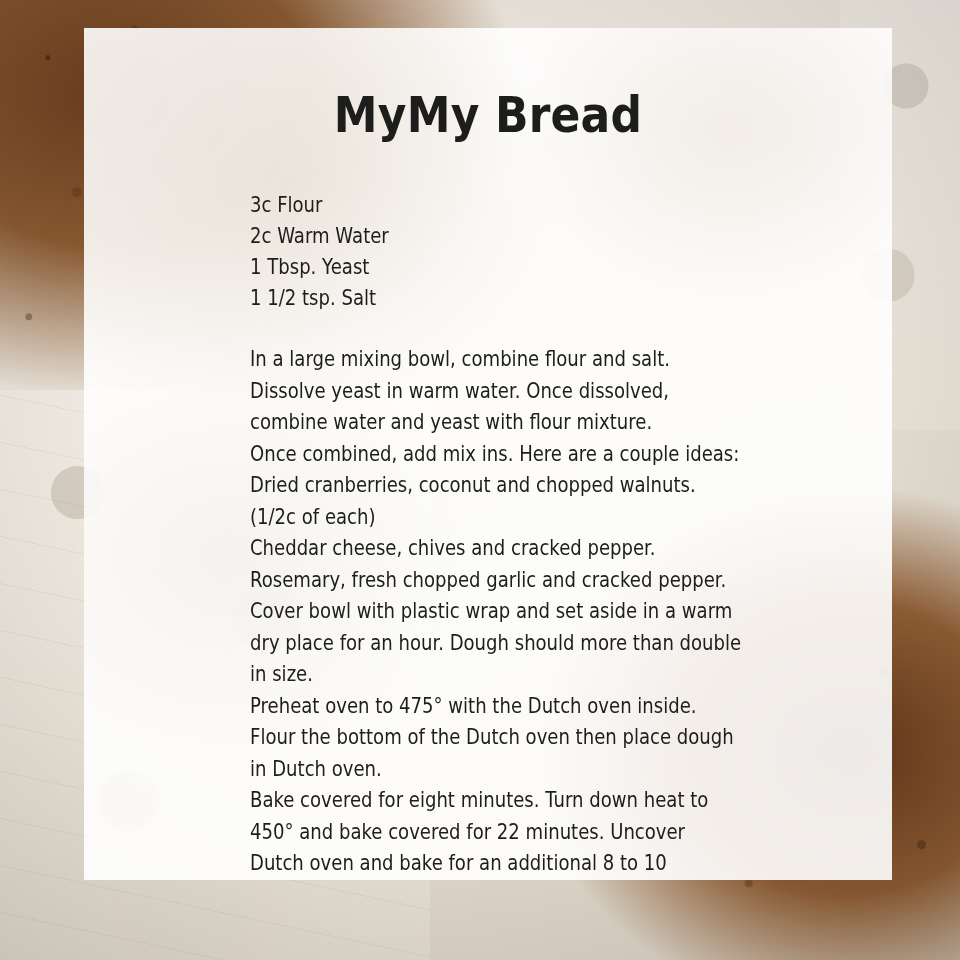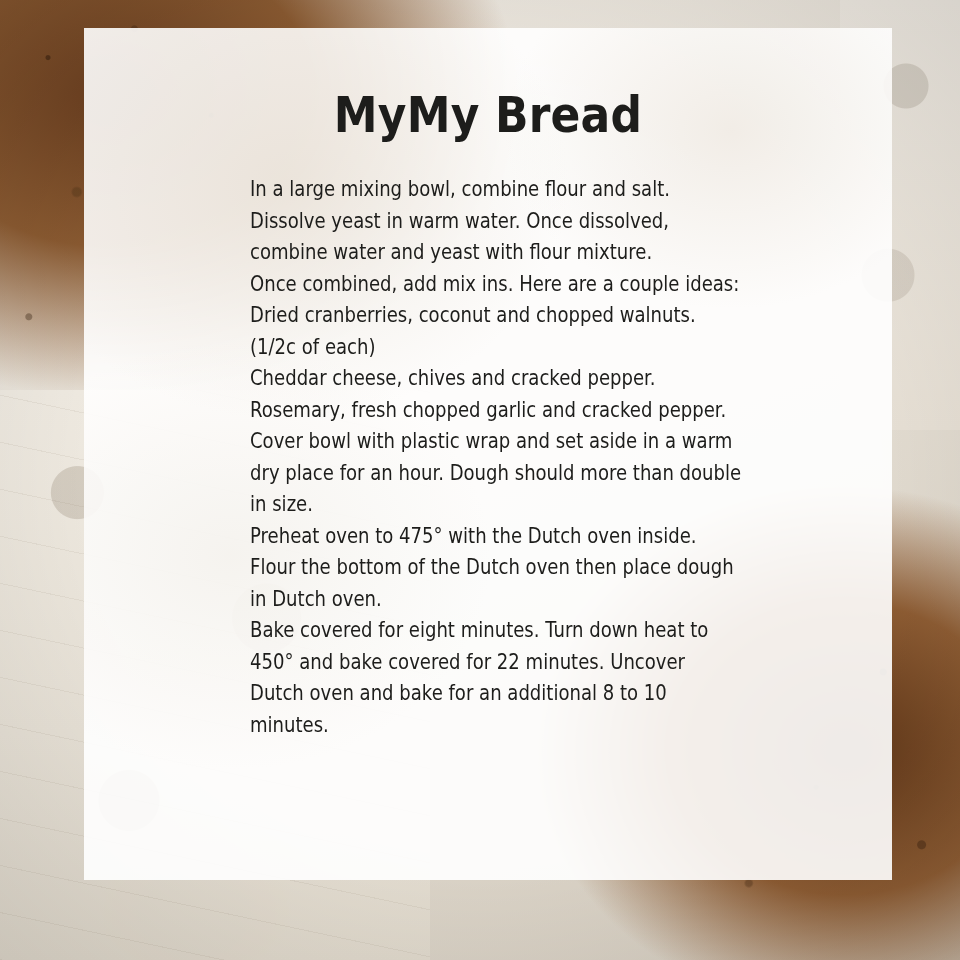--- a/index.html
+++ b/index.html
@@ -183,20 +183,26 @@
   <div class="bg-towel-lines"></div>
   <div class="bg-towel-right"></div>
   <div class="bg-vignette"></div>
 
   <div class="card">
     <div class="card-wash"></div>
     <div class="card-inner">
 
       <h1 class="recipe-title">MyMy Bread</h1>
 
+      <ul class="ingredients">
+        <li>3c Flour</li>
+        <li>2c Warm Water</li>
+        <li>1 Tbsp. Yeast</li>
+        <li>1 1/2 tsp. Salt</li>
+      </ul>
 
       <ul class="instructions">
         <li>In a large mixing bowl, combine flour and salt.</li>
         <li>Dissolve yeast in warm water. Once dissolved, combine water and yeast with flour mixture.</li>
         <li>Once combined, add mix ins. Here are a couple ideas:</li>
         <li>Dried cranberries, coconut and chopped walnuts. (1/2c of each)</li>
         <li>Cheddar cheese, chives and cracked pepper.</li>
         <li>Rosemary, fresh chopped garlic and cracked pepper.</li>
         <li>Cover bowl with plastic wrap and set aside in a warm dry place for an hour. Dough should more than double in size.</li>
         <li>Preheat oven to 475° with the Dutch oven inside. Flour the bottom of the Dutch oven then place dough in Dutch oven.</li>

